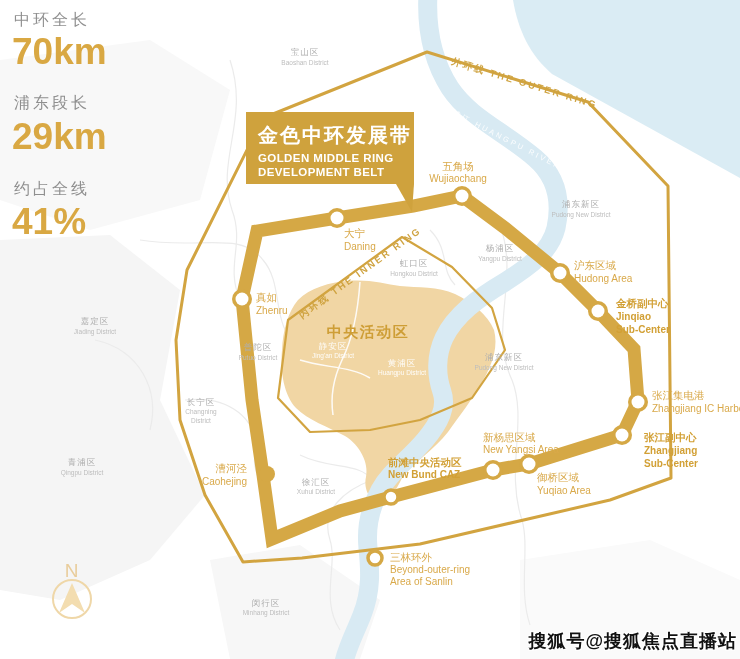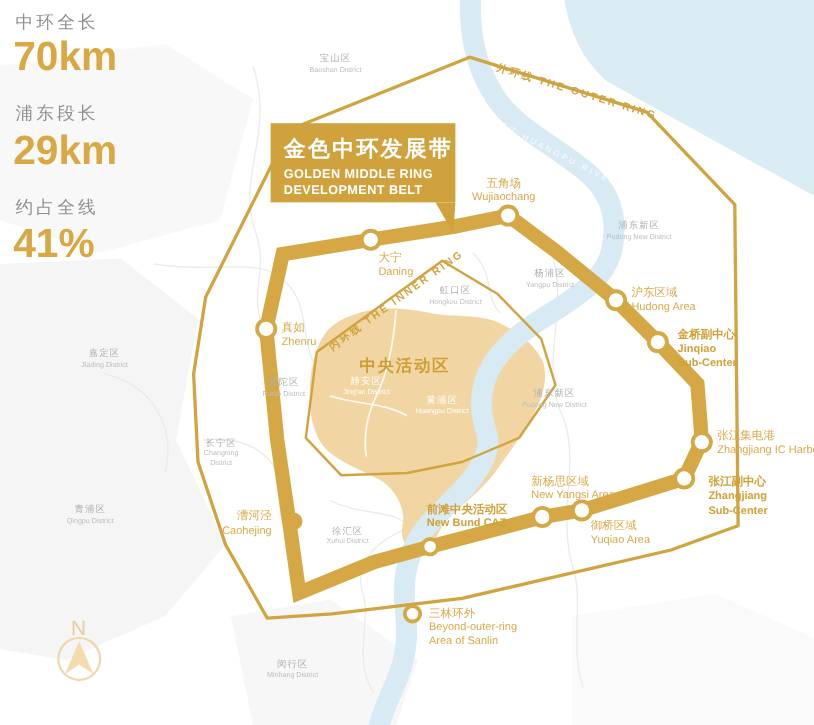--- a/index.html
+++ b/index.html
@@ -204,13 +204,14 @@
     <text class="stat-value" x="12" y="234">41%</text>
   </g>
 
   <g>
     <text class="compass-n" x="72" y="577" text-anchor="middle">N</text>
     <circle cx="72" cy="599" r="19" fill="none" stroke="#EFD7A8" stroke-width="2"></circle>
     <polygon points="72,583 59,613 72,604 85,613" fill="#F3DDB0"></polygon>
   </g>
 </svg>
 
+<div class="watermark">搜狐号@搜狐焦点直播站</div>
 </div>
 
 </body></html>

